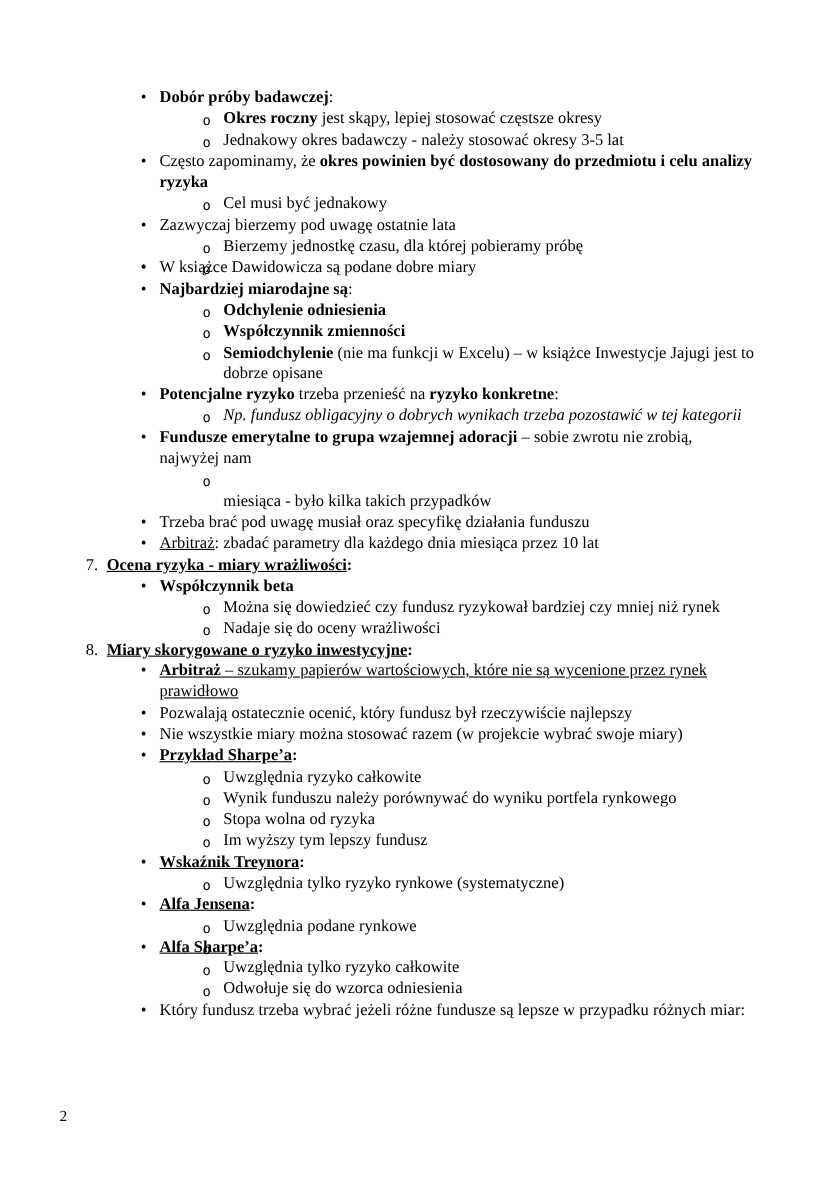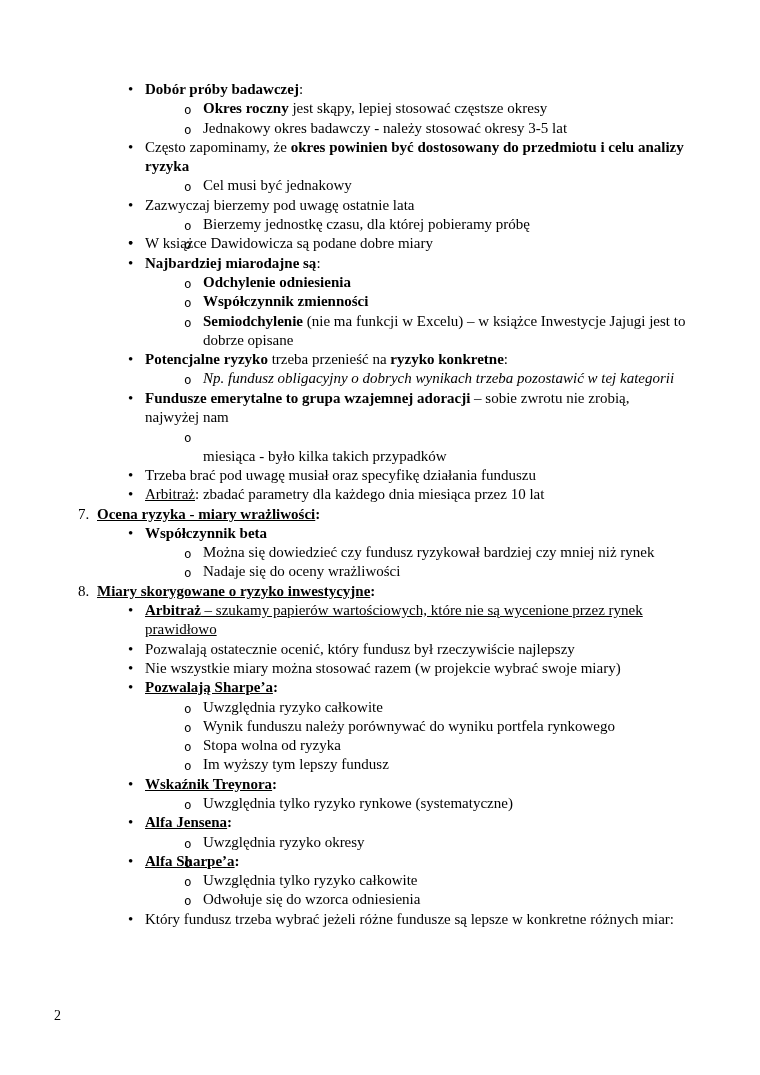--- a/index.html
+++ b/index.html
@@ -171,21 +171,21 @@
       <div class="item l1">
         <span class="marker">•</span>
         <span class="text"><span class="">Pozwalają ostatecznie ocenić, który fundusz był rzeczywiście najlepszy</span></span>
       </div>
       <div class="item l1">
         <span class="marker">•</span>
         <span class="text"><span class="">Nie wszystkie miary można stosować razem (w projekcie wybrać swoje miary)</span></span>
       </div>
       <div class="item l1">
         <span class="marker">•</span>
-        <span class="text"><span class="b u">Pozwalają Sharpe’a</span><span class="b">:</span></span>
+        <span class="text"><span class="b u">Przykład Sharpe’a</span><span class="b">:</span></span>
       </div>
       <div class="item l2">
         <span class="marker">o</span>
         <span class="text"><span class="">Uwzględnia ryzyko całkowite</span></span>
       </div>
       <div class="item l2">
         <span class="marker">o</span>
         <span class="text"><span class="">Wynik funduszu należy porównywać do wyniku portfela rynkowego</span></span>
       </div>
       <div class="item l2">
@@ -203,36 +203,36 @@
       <div class="item l2">
         <span class="marker">o</span>
         <span class="text"><span class="">Uwzględnia tylko ryzyko rynkowe (systematyczne)</span></span>
       </div>
       <div class="item l1">
         <span class="marker">•</span>
         <span class="text"><span class="b u">Alfa Jensena</span><span class="b">:</span></span>
       </div>
       <div class="item l2">
         <span class="marker">o</span>
-        <span class="text"><span class="">Uwzględnia ryzyko okresy</span></span>
+        <span class="text"><span class="">Uwzględnia podane rynkowe</span></span>
       </div>
       <div class="item l2">
         <span class="marker">o</span>
       </div>
       <div class="item l1">
         <span class="marker">•</span>
         <span class="text"><span class="b u">Alfa Sharpe’a</span><span class="b">:</span></span>
       </div>
       <div class="item l2">
         <span class="marker">o</span>
         <span class="text"><span class="">Uwzględnia tylko ryzyko całkowite</span></span>
       </div>
       <div class="item l2">
         <span class="marker">o</span>
         <span class="text"><span class="">Odwołuje się do wzorca odniesienia</span></span>
       </div>
       <div class="item l1">
         <span class="marker">•</span>
-        <span class="text"><span class="">Który fundusz trzeba wybrać jeżeli różne fundusze są lepsze w konkretne różnych miar:</span></span>
+        <span class="text"><span class="">Który fundusz trzeba wybrać jeżeli różne fundusze są lepsze w przypadku różnych miar:</span></span>
       </div>
     </div>
   <div class="page-number">2</div>
 </div>
 
 </body></html>

